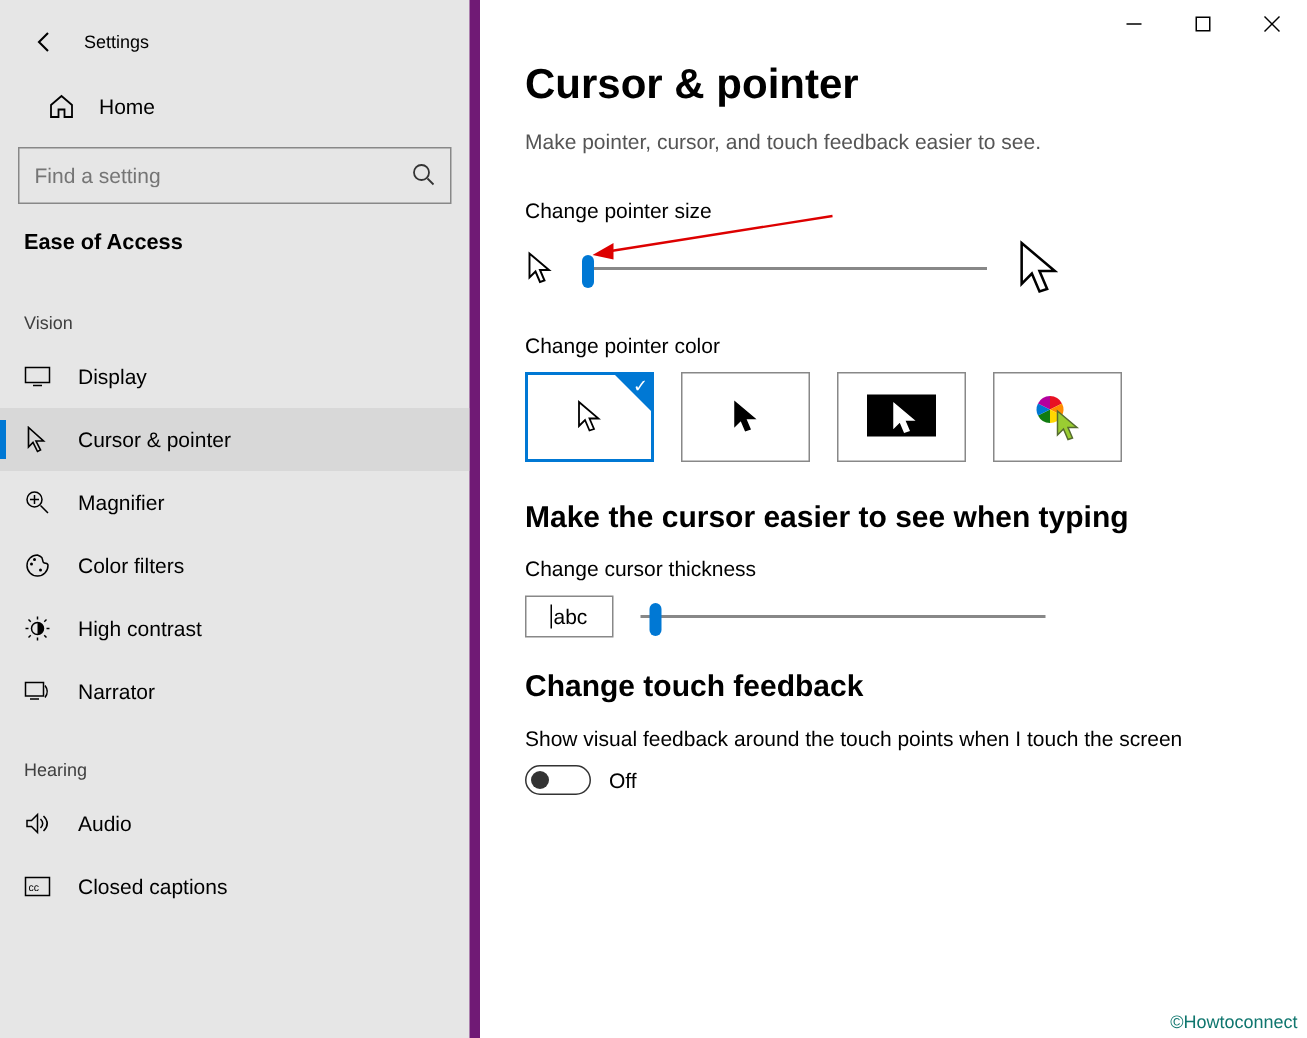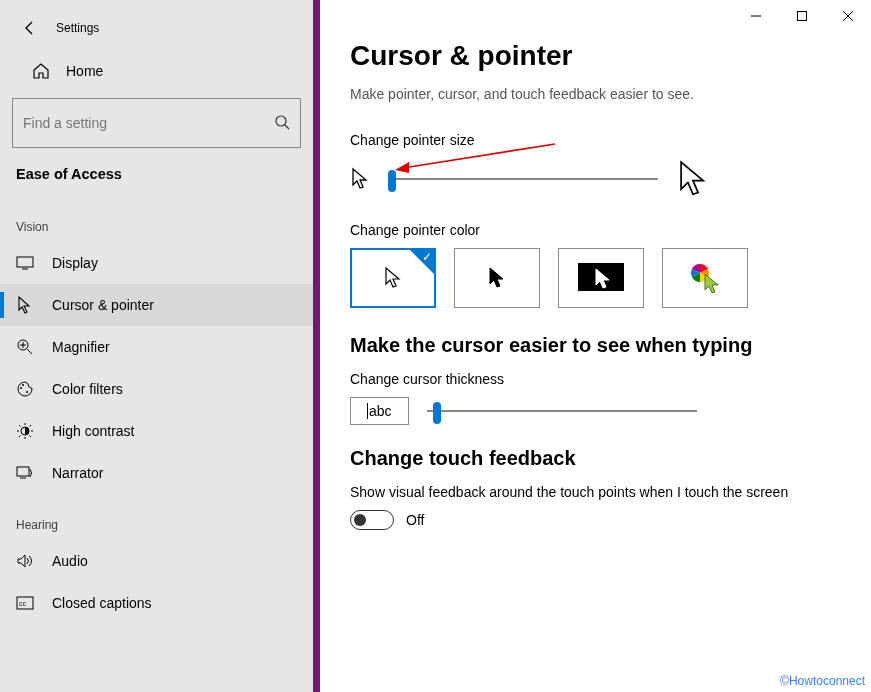--- a/index.html
+++ b/index.html
@@ -34,21 +34,21 @@
   .app-title { font-size: 12px; margin-left: 12px; }
   .home-row {
     display: flex; align-items: center;
     padding: 10px 32px;
     gap: 16px;
     cursor: pointer;
   }
   .search-box {
     margin: 8px 12px 12px 12px;
     border: 1px solid #888;
-    height: 50px;
+    height: 38px;
     display: flex;
     align-items: center;
     padding: 16px 10px;
     justify-content: space-between;
     cursor: text;
   }
   .search-box input {
     border: none; background: transparent; outline: none;
     font-size: 14px; width: 90%;
   }
@@ -149,21 +149,21 @@
   .toggle {
     width: 44px; height: 20px; border:1px solid #333; border-radius: 10px;
     position:relative; cursor:pointer; background:#fff;
   }
   .toggle-knob {
     position:absolute; left:3px; top:3px; width:12px;height:12px;
     border-radius:50%; background:#333;
   }
   .watermark {
     position:absolute; right:6px; bottom:4px;
-    color:#3b82f6; font-size:12px;
+    color:#0f766e; font-size:12px;
   }
   .red-arrow {
     position:absolute;
     pointer-events:none;
   }
 </style>
 </head>
 <body>
 
 <div class="window">

